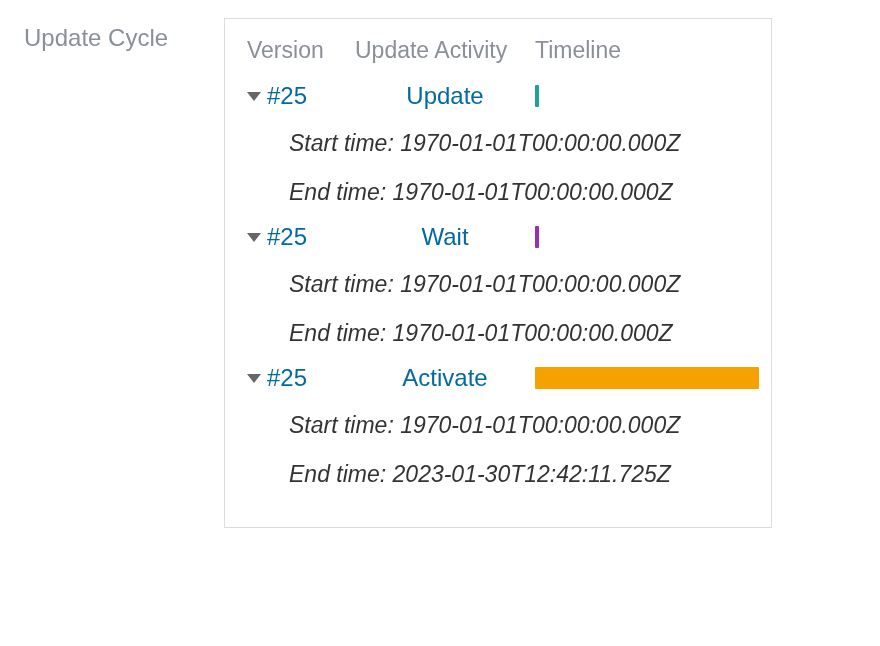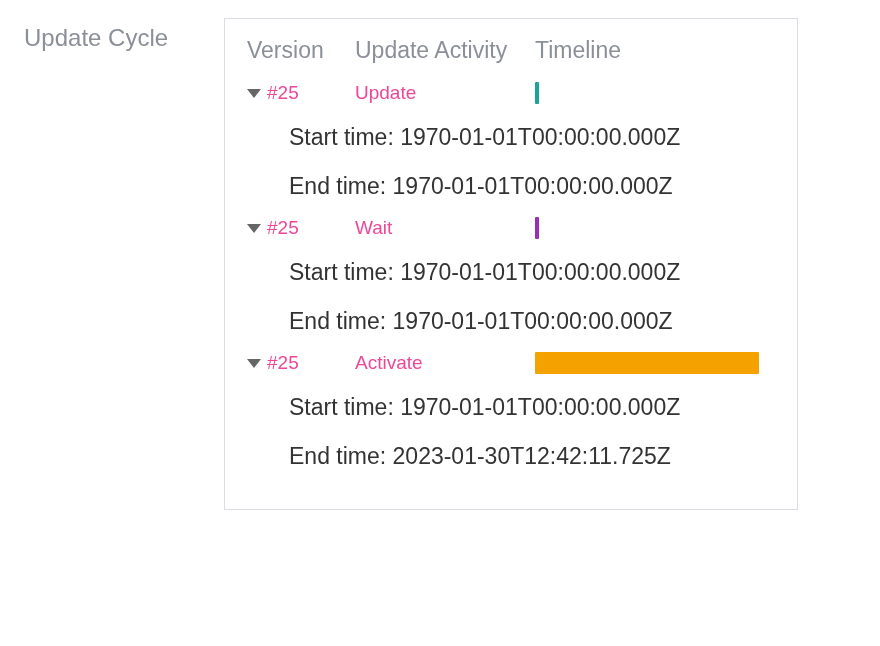--- a/index.html
+++ b/index.html
@@ -18,41 +18,42 @@
   }
   .side-label {
     flex: 0 0 200px;
     font-size: 24px;
     color: #8a8f98;
     padding-top: 6px;
   }
   .panel {
     flex: 1;
     border: 1px solid #d9dde2;
-    padding: 18px 38px 22px 22px;
+    padding: 18px 12px 22px 22px;
   }
   .hdr {
     display: flex;
     align-items: baseline;
     margin-bottom: 18px;
     font-size: 23px;
     color: #8a8f98;
   }
   .col-version { flex: 0 0 108px; }
   .col-activity { flex: 0 0 180px; }
   .col-timeline { flex: 1; }
 
   .entry { margin-bottom: 8px; }
   .entry-row {
     display: flex;
     align-items: center;
-    font-size: 19px;
-    color: #ec4899;
+    font-size: 24px;
+    color: #0369a1;
     margin-bottom: 16px;
     cursor: pointer;
+    text-align: center;
   }
   .ver-cell {
     flex: 0 0 108px;
     display: flex;
     align-items: center;
   }
   .caret {
     width: 0; height: 0;
     border-left: 7px solid transparent;
     border-right: 7px solid transparent;
@@ -64,21 +65,21 @@
   .tl-bar {
     height: 22px;
     border-radius: 1px;
   }
   .detail {
     padding-left: 42px;
     font-size: 23px;
     color: #333;
     line-height: 1.5;
   }
-  .detail .line { margin-bottom: 14px; }
+  .detail .line { margin-bottom: 14px; font-style: italic; }
   .kv-label { }
 </style>
 </head>
 <body>
 
 <div class="wrap">
   <div class="side-label">Update Cycle</div>
 
   <div class="panel">
 

